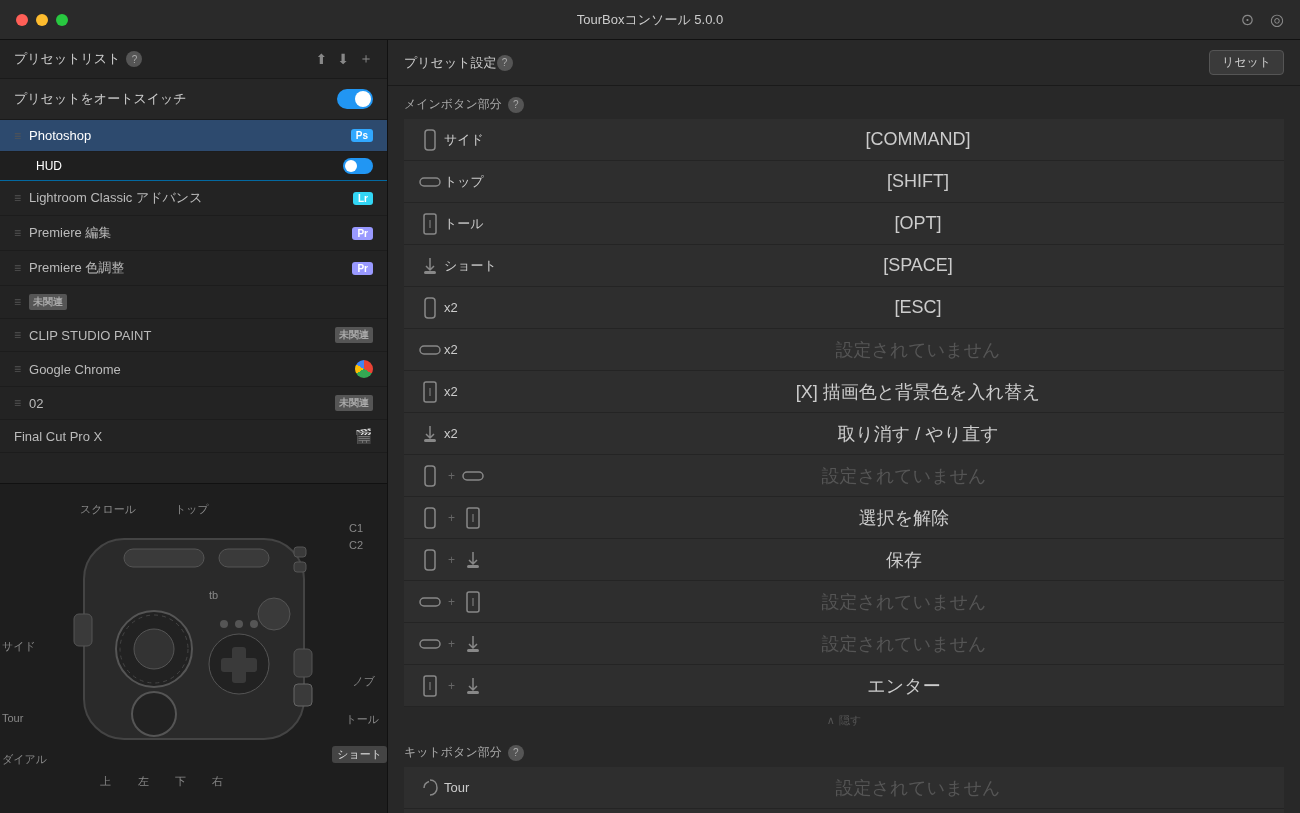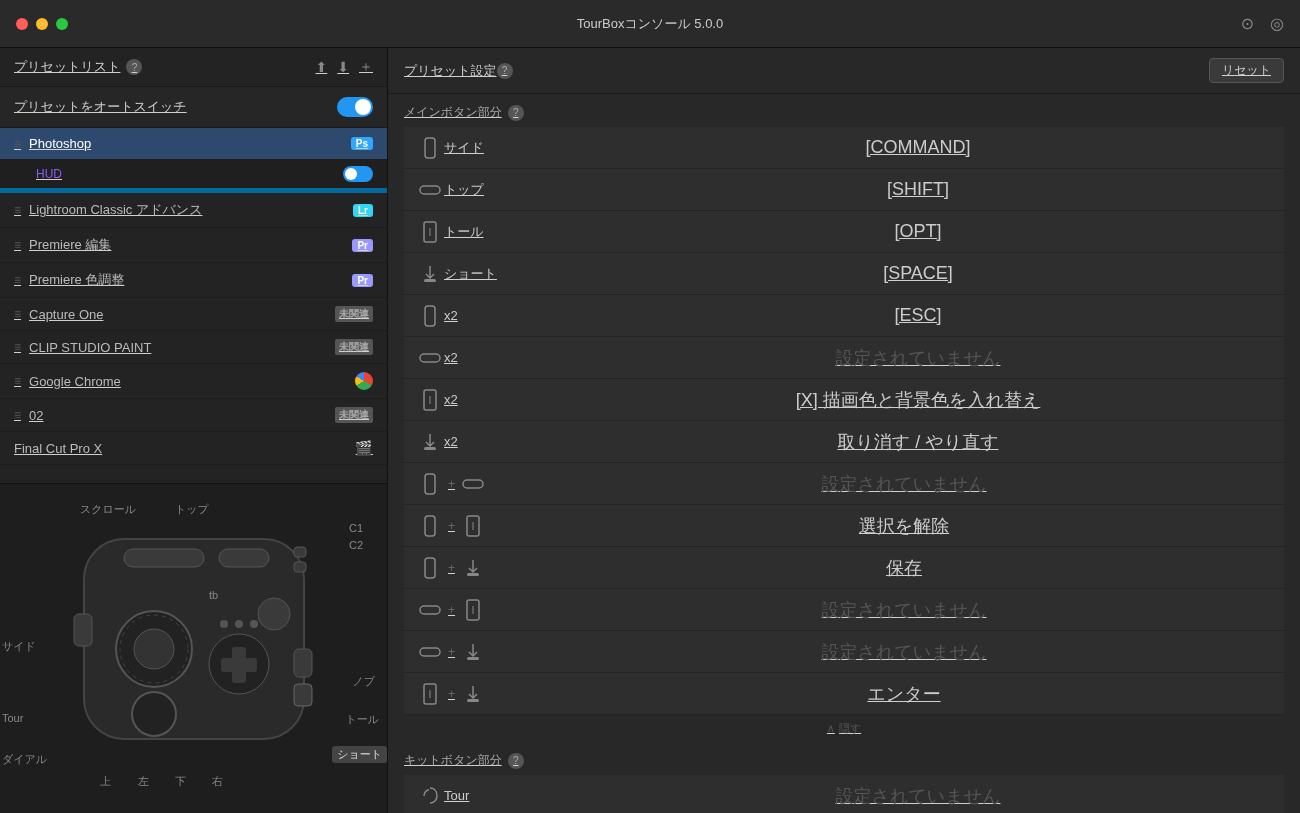--- a/index.html
+++ b/index.html
@@ -9,21 +9,21 @@
       color: #d0d0d0;
       width: 1300px;
       height: 813px;
       overflow: hidden;
       display: flex;
       flex-direction: column;
     }
     
     .titlebar {
       background: #2a2a2a;
-      height: 48px;
+      height: 40px;
       display: flex;
       align-items: center;
       justify-content: space-between;
       padding: 0 16px;
       border-bottom: 1px solid #111;
       flex-shrink: 0;
     }
     .titlebar-controls {
       display: flex;
       gap: 8px;
@@ -52,21 +52,20 @@
     .titlebar-icon {
       color: #888;
       font-size: 16px;
       cursor: pointer;
     }
     
     .main-layout {
       display: flex;
       flex: 1;
       overflow: hidden;
-      text-decoration: underline;
     }
     
     .sidebar {
       width: 388px;
       background: #232323;
       display: flex;
       flex-direction: column;
       border-right: 1px solid #111;
       flex-shrink: 0;
     }
@@ -176,23 +175,23 @@
     .badge-ps { background: #31a8ff; color: #fff; }
     .badge-lr { background: #32d6f5; color: #fff; }
     .badge-pr { background: #9999ff; color: #fff; }
     .badge-unlicensed { background: #555; color: #aaa; font-size: 10px; padding: 1px 4px; border-radius: 2px; }
     .sub-item {
       display: flex;
       align-items: center;
       justify-content: space-between;
       padding: 6px 14px 6px 36px;
       font-size: 12px;
-      color: #8b5cf6;
+      color: #ffffff;
       background: #1f1f1f;
-      border-bottom: 5px solid #0369a1;
+      border-bottom: 1px solid #0369a1;
     }
     .sub-toggle {
       width: 30px; height: 16px;
       border-radius: 8px;
       background: #555;
       position: relative;
       cursor: pointer;
     }
     .sub-toggle.on { background: #2196f3; }
     .sub-toggle.on::after {
@@ -406,21 +405,20 @@
         <span class="preset-name">Premiere 編集</span>
         <span class="preset-badge badge-pr">Pr</span>
       </div>
       <div class="preset-item">
         <span class="drag-handle">≡</span>
         <span class="preset-name">Premiere 色調整</span>
         <span class="preset-badge badge-pr">Pr</span>
       </div>
       <div class="preset-item">
         <span class="drag-handle">≡</span>
-        <span class="preset-name">Capture One</span>
         <span class="preset-badge badge-unlicensed">未関連</span>
       </div>
       <div class="preset-item">
         <span class="drag-handle">≡</span>
         <span class="preset-name">CLIP STUDIO PAINT</span>
         <span class="preset-badge badge-unlicensed">未関連</span>
       </div>
       <div class="preset-item">
         <span class="drag-handle">≡</span>
         <span class="preset-name">Google Chrome</span>

